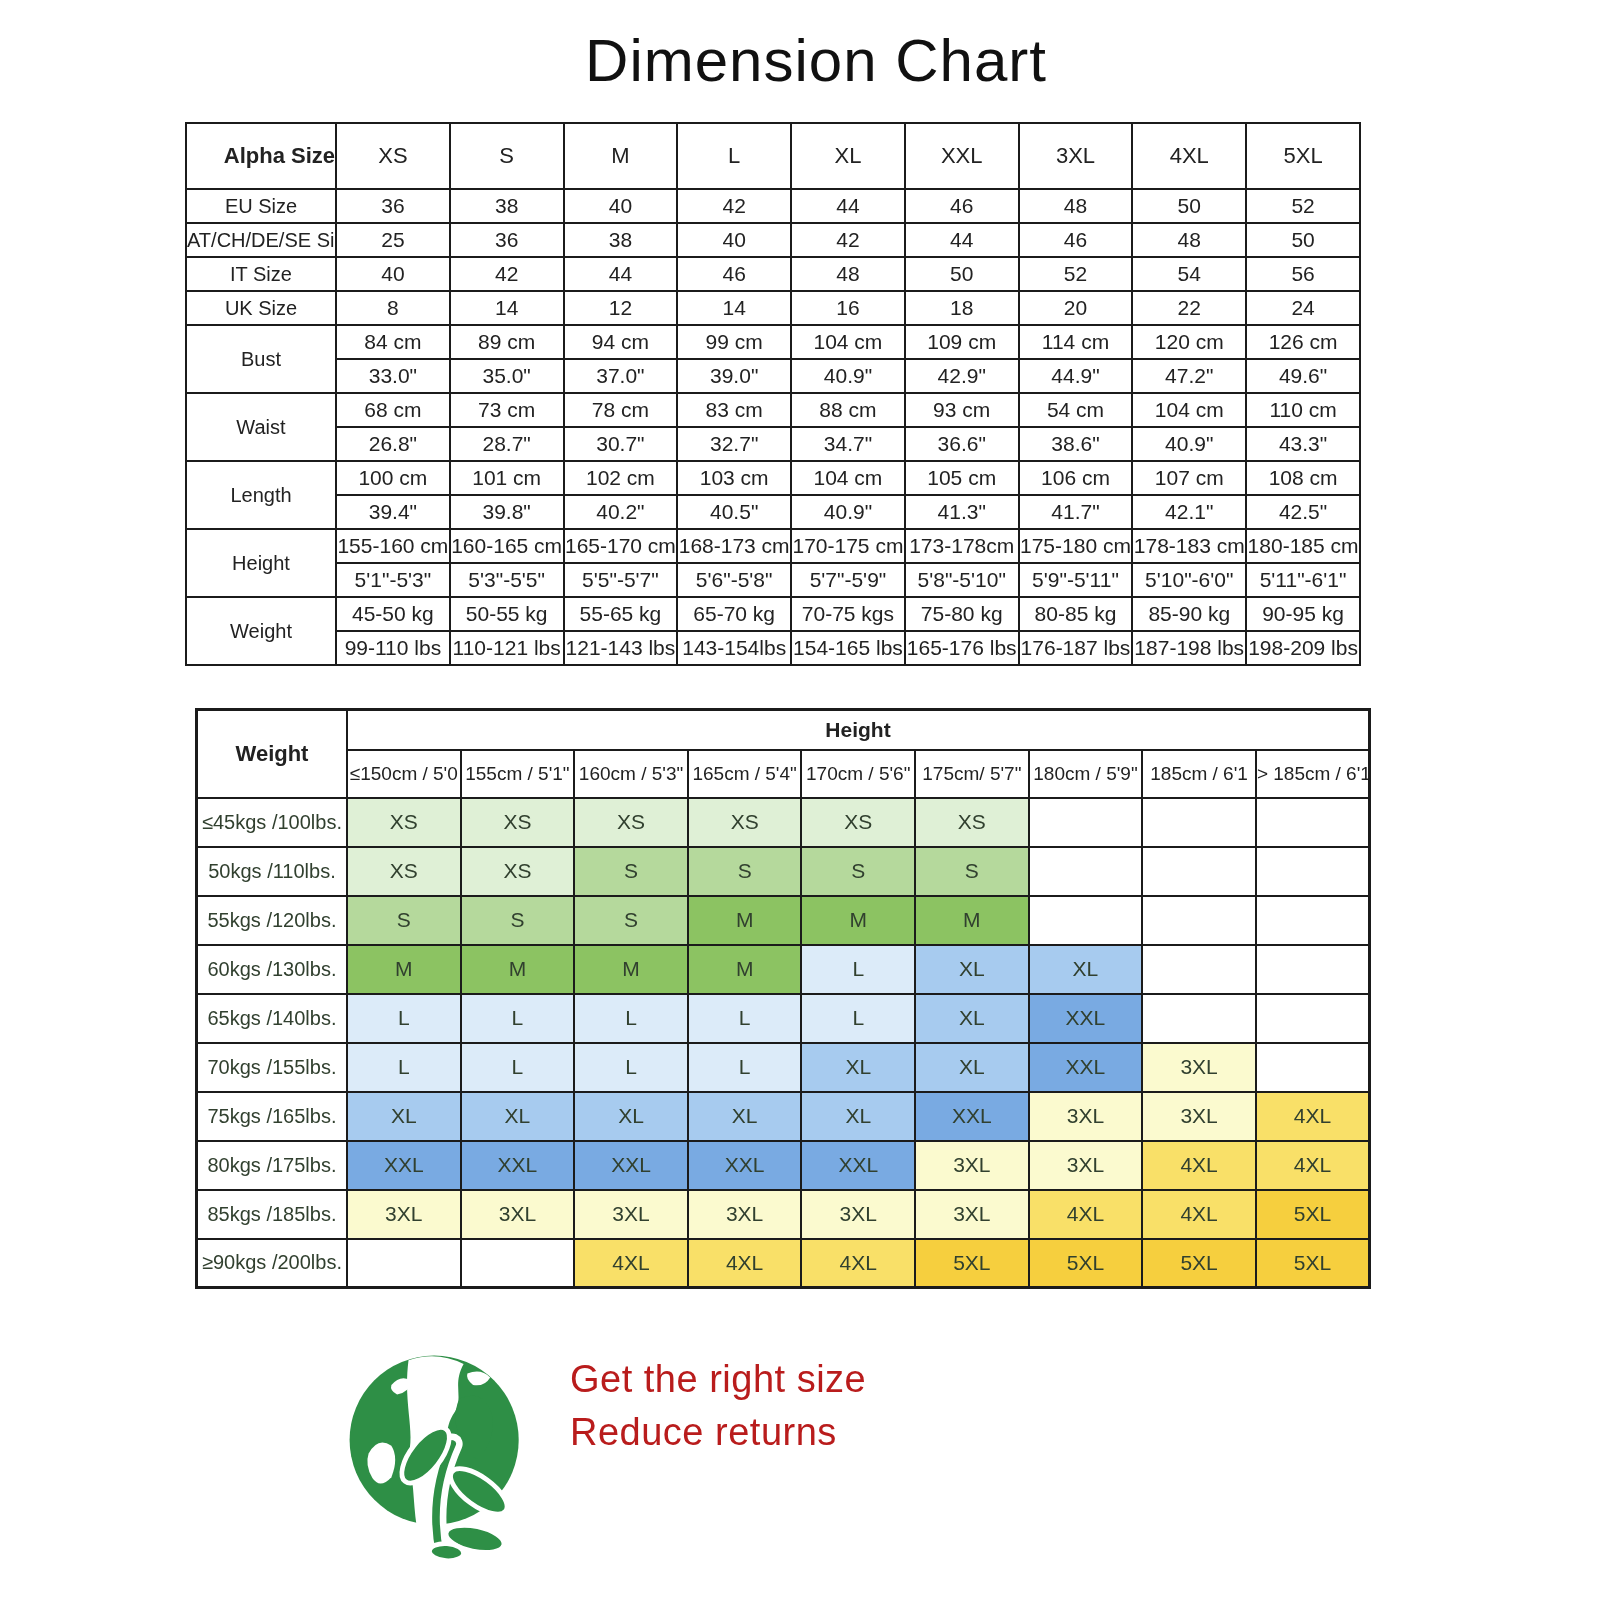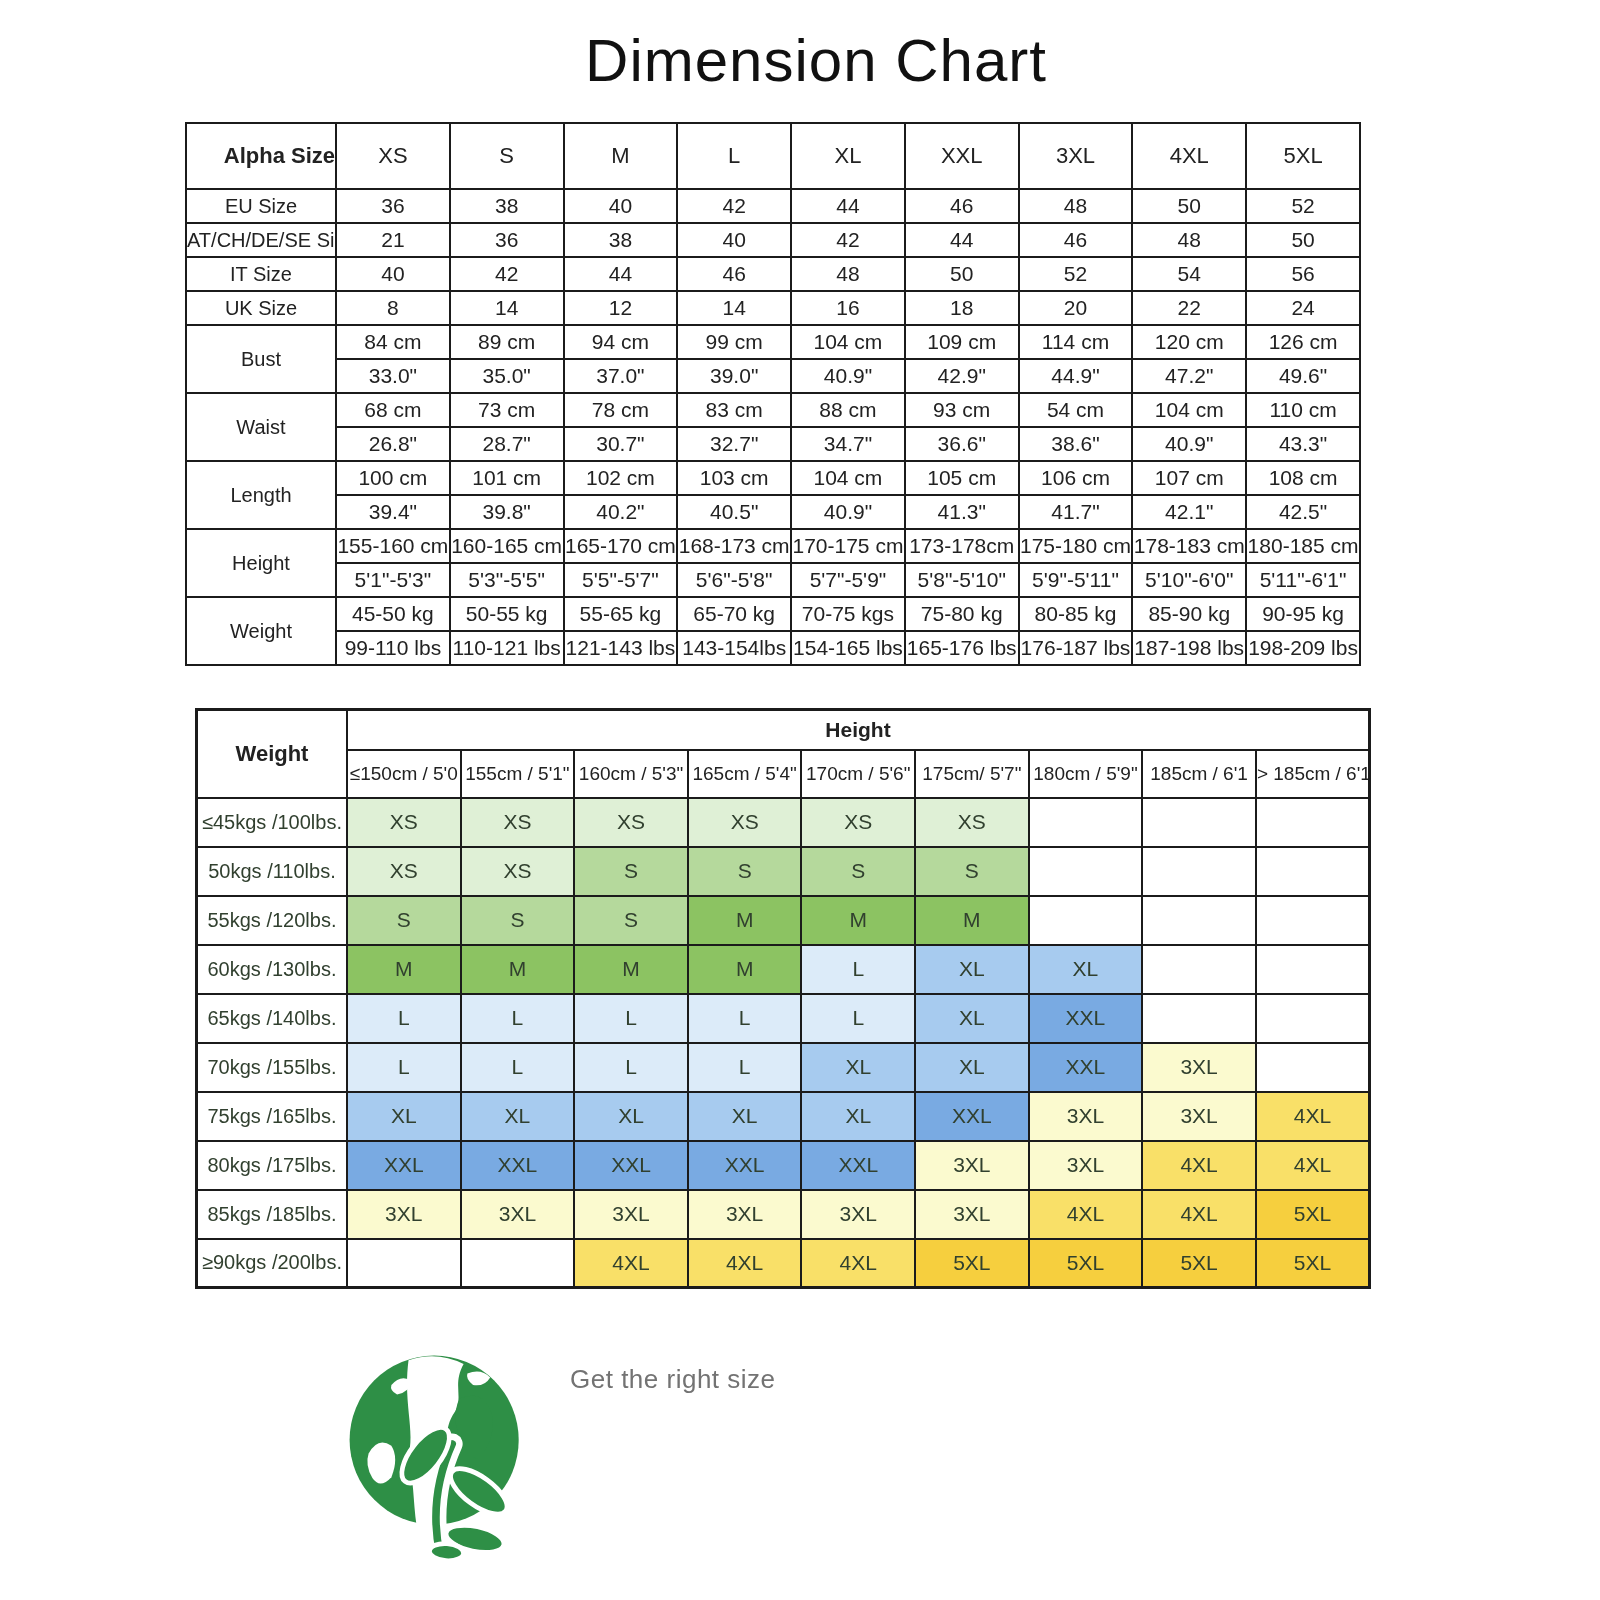--- a/index.html
+++ b/index.html
@@ -51,22 +51,22 @@
   .fit-table tr.datarow { height: 49px; }
   .fit-table .corner { font-weight: bold; font-size: 22px; width: 148px; }
   .fit-table .height-span { font-weight: bold; font-size: 21px; }
   .fit-table .hcol { font-size: 19px; }
   .fit-table .rowlabel { font-size: 20px; background: #fff; }
   .fit-table td { font-size: 21px; color: #31402f; }
   
   .globe { position: absolute; left: 342px; top: 1336px; }
   .footer-lines { position: absolute; left: 570px; top: 1362px; }
   .footer-line {
-    font-size: 26px;
-    color: #737373;
+    font-size: 38px;
+    color: #b91c1c;
     line-height: 34px;
     margin-bottom: 19px;
     letter-spacing: 0.5px;
   }
 </style>
 </head>
 <body>
 
 <div class="title">Dimension Chart</div>
 
@@ -91,21 +91,21 @@
         <td>40</td>
         <td>42</td>
         <td>44</td>
         <td>46</td>
         <td>48</td>
         <td>50</td>
         <td>52</td>
       </tr>
       <tr>
         <td class="rowlabel">AT/CH/DE/SE Size</td>
-        <td>21</td>
+        <td>25</td>
         <td>36</td>
         <td>38</td>
         <td>40</td>
         <td>42</td>
         <td>44</td>
         <td>46</td>
         <td>48</td>
         <td>50</td>
       </tr>
       <tr>
@@ -412,13 +412,14 @@
         <ellipse cx="144" cy="160" rx="35" ry="15" transform="rotate(36 144 160)"></ellipse>
         <ellipse cx="140" cy="210" rx="31" ry="13" transform="rotate(12 140 210)"></ellipse>
         <ellipse cx="110" cy="224" rx="18" ry="9" transform="rotate(4 110 224)"></ellipse>
       </g>
     </g>
   </svg>
 </div>
 
 <div class="footer-lines">
   <div class="footer-line">Get the right size</div>
+  <div class="footer-line">Reduce returns</div>
 </div>
 
 </body></html>

